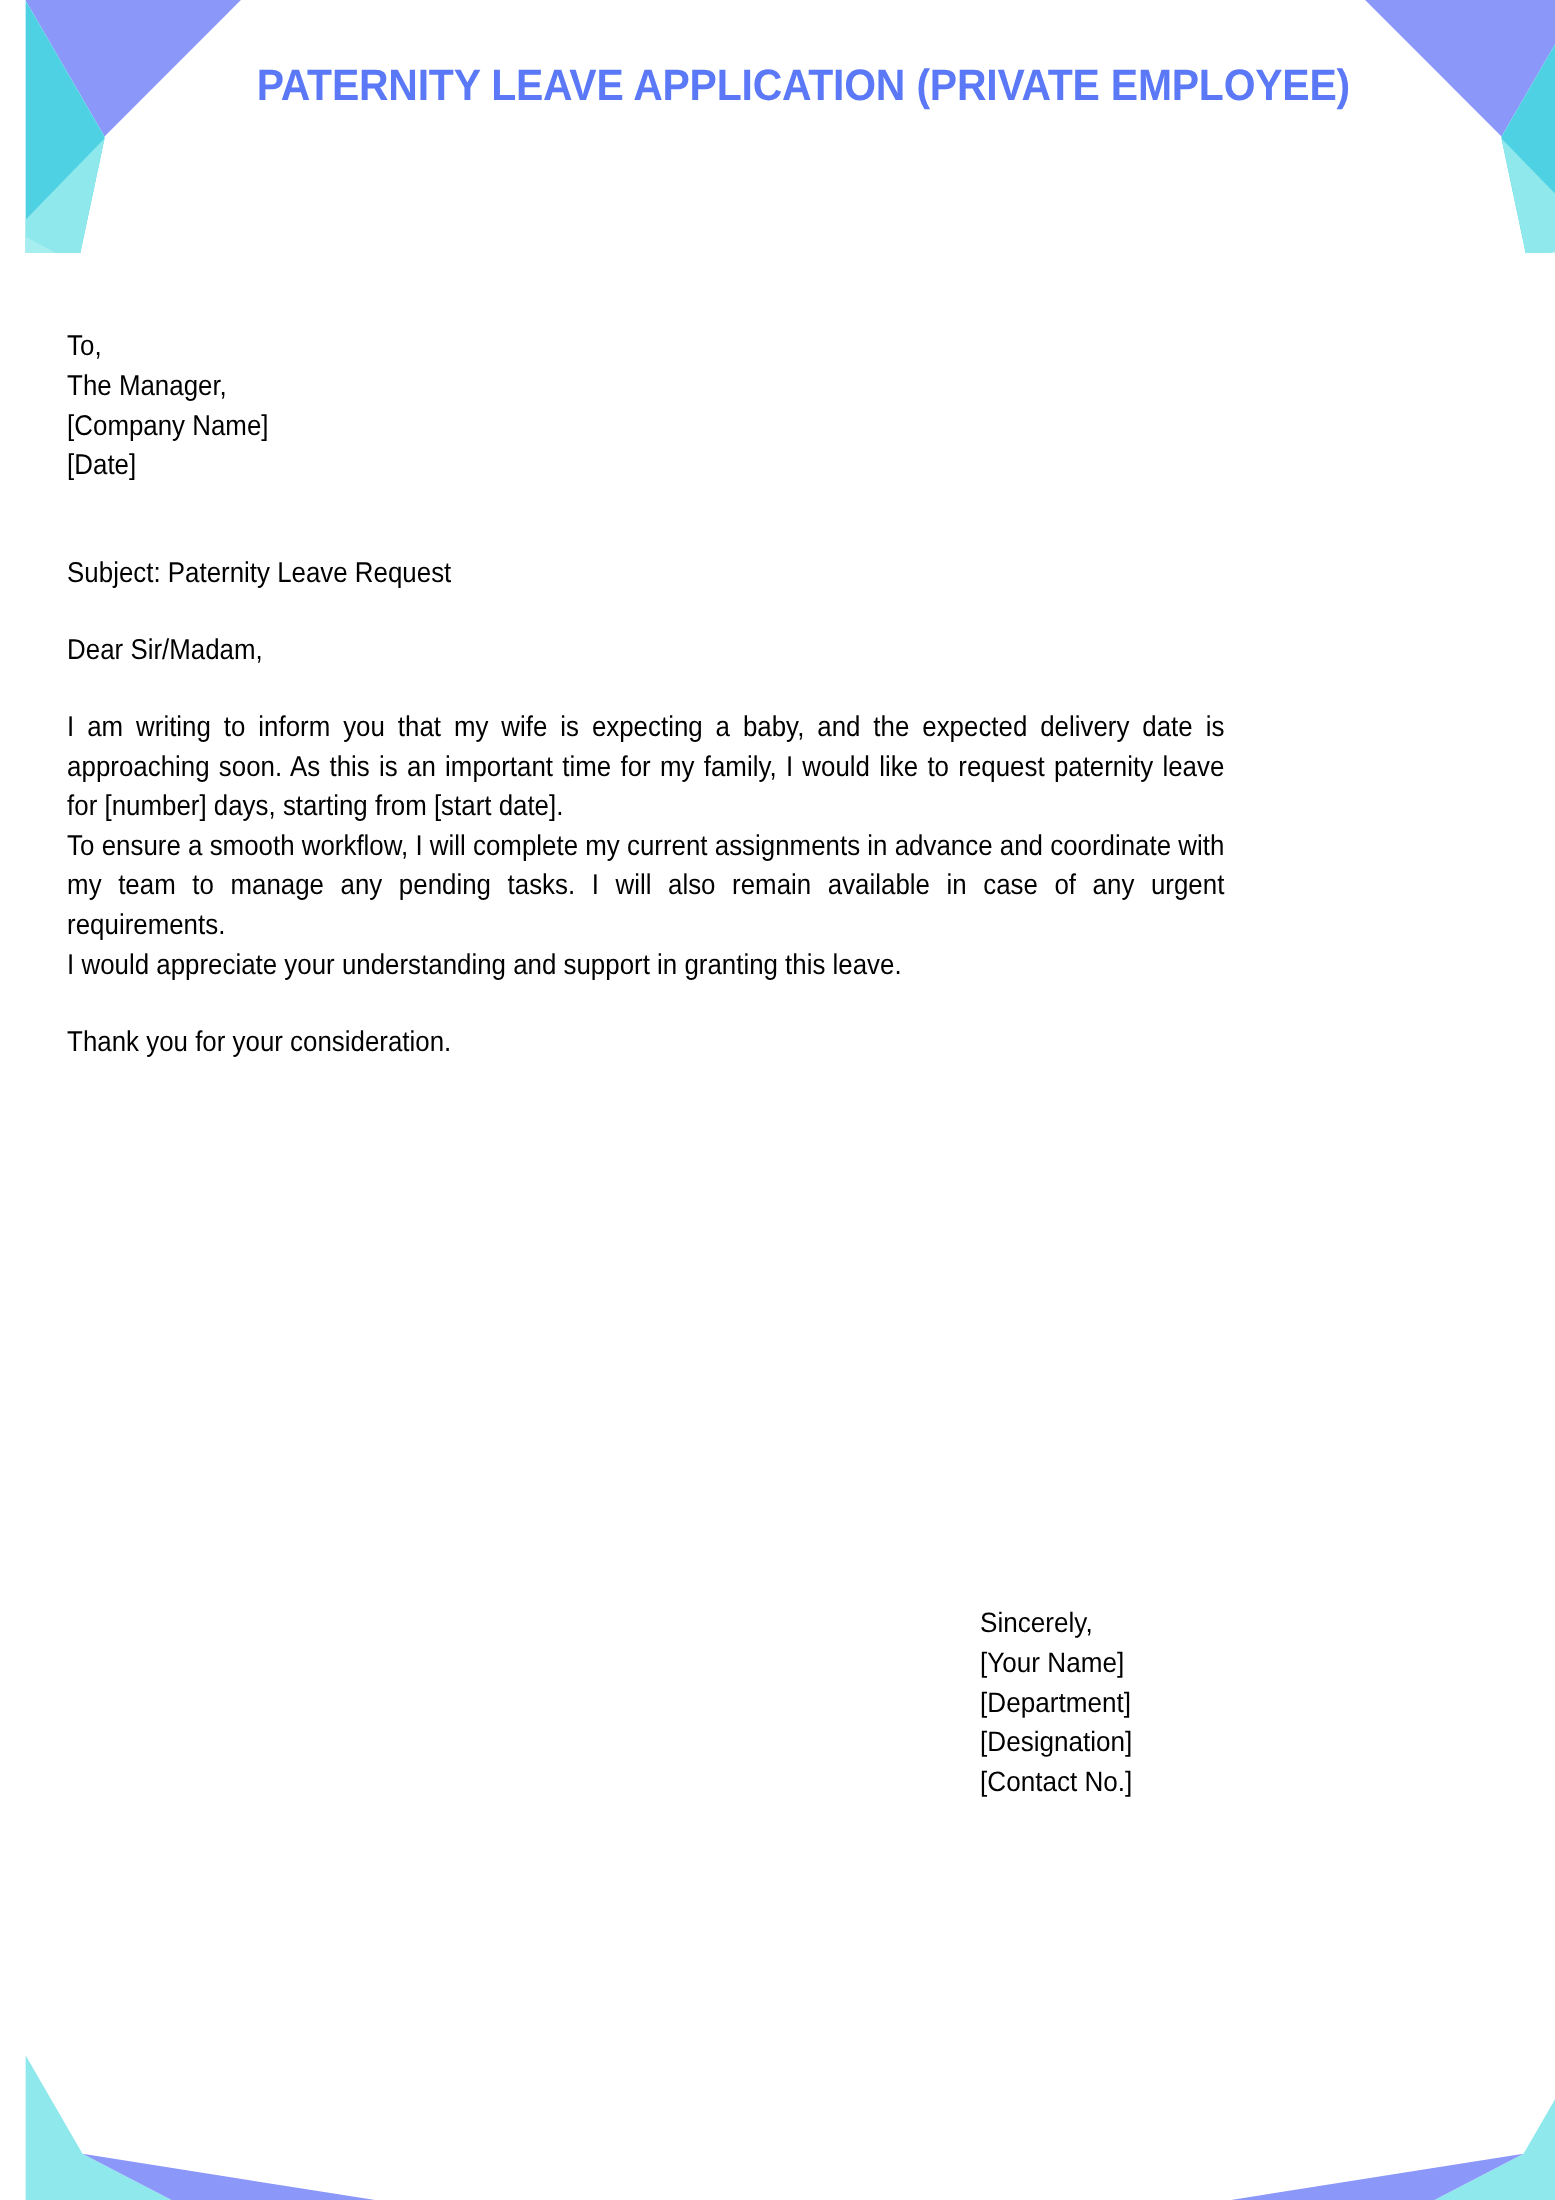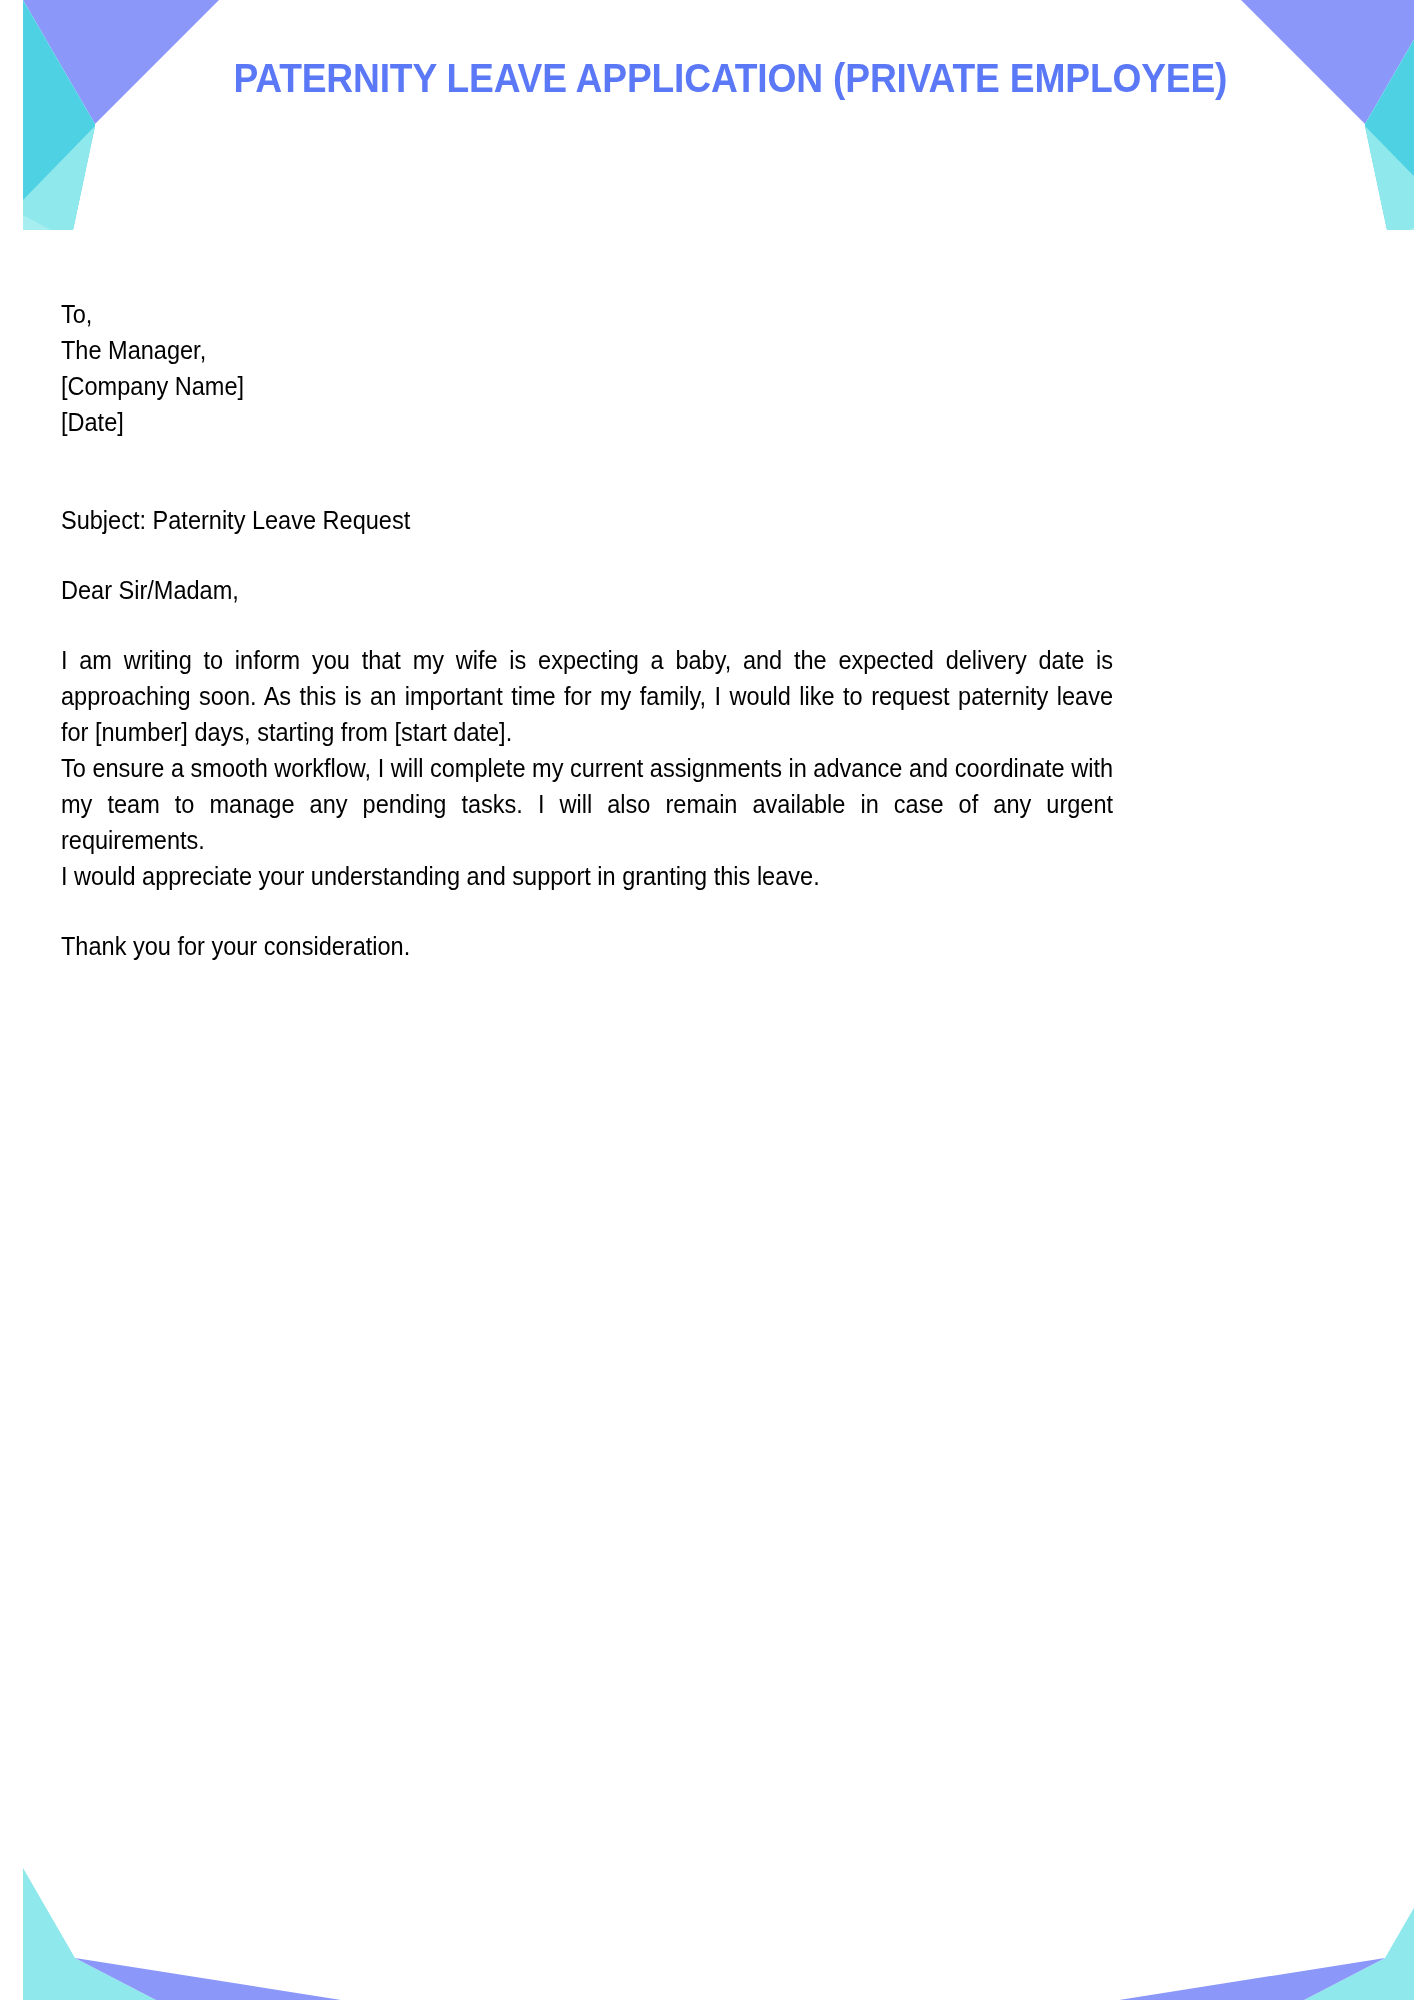--- a/index.html
+++ b/index.html
@@ -178,14 +178,31 @@
         <p class="para para-last-left plain-line">I would appreciate your understanding and support in granting this leave.</p>
       </div>
 
     <div class="gap-lg"></div>
 
     <div class="narrow">
         <div class="plain-line">Thank you for your consideration.</div>
       </div>
   </div>
 
+  <div class="signature">
+    <div class="narrow">
+        <div class="sig-line">Sincerely,</div>
+      </div>
+    <div class="narrow">
+        <div class="sig-line">[Your Name]</div>
+      </div>
+    <div class="narrow">
+        <div class="sig-line">[Department]</div>
+      </div>
+    <div class="narrow">
+        <div class="sig-line">[Designation]</div>
+      </div>
+    <div class="narrow">
+        <div class="sig-line">[Contact No.]</div>
+      </div>
+  </div>
 
 </div>
 
 </body></html>

